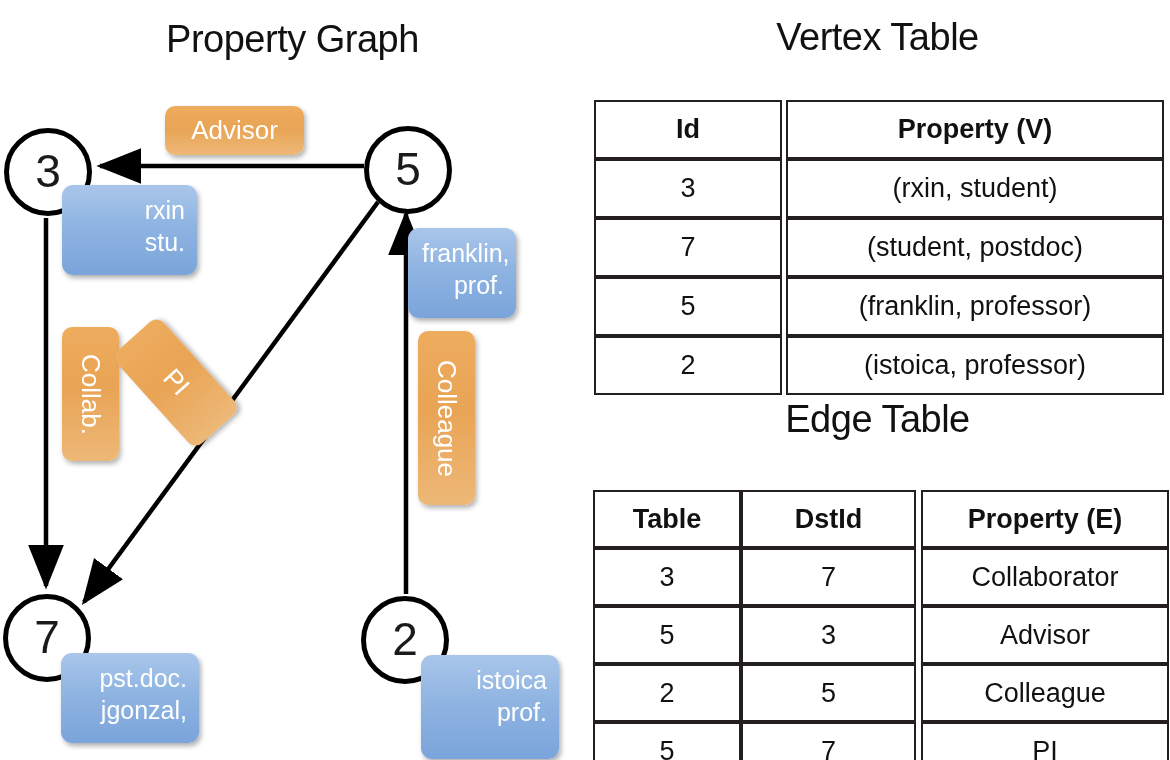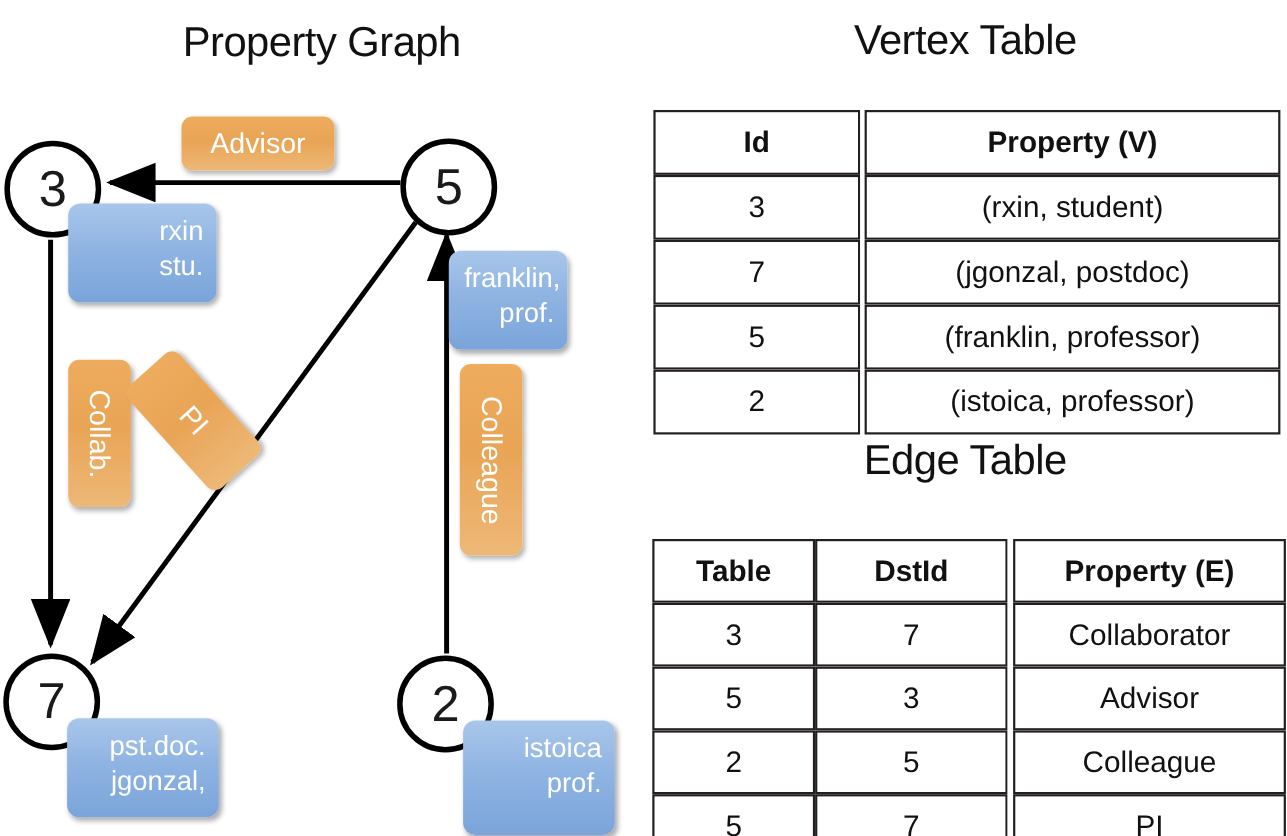--- a/index.html
+++ b/index.html
@@ -239,21 +239,21 @@
         <td class="hdr v-prop">Property (V)</td>
       </tr>
       <tr>
         <td>3</td>
         <td class="gap"></td>
         <td class="v-prop">(rxin, student)</td>
       </tr>
       <tr>
         <td>7</td>
         <td class="gap"></td>
-        <td class="v-prop">(jgonzal, postdoc)</td>
+        <td class="v-prop">(student, postdoc)</td>
       </tr>
       <tr>
         <td>5</td>
         <td class="gap"></td>
         <td class="v-prop">(franklin, professor)</td>
       </tr>
       <tr>
         <td>2</td>
         <td class="gap"></td>
         <td class="v-prop">(istoica, professor)</td>

